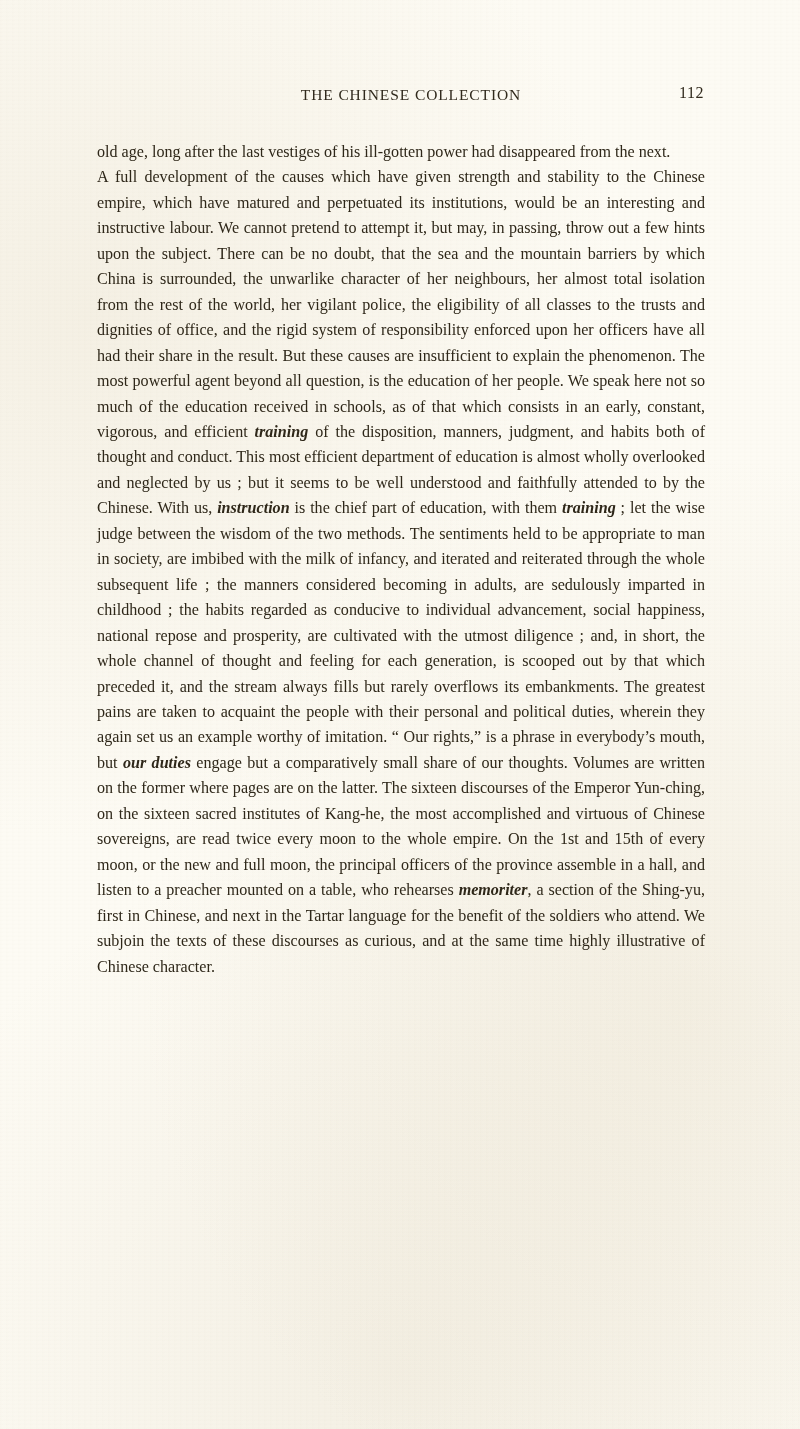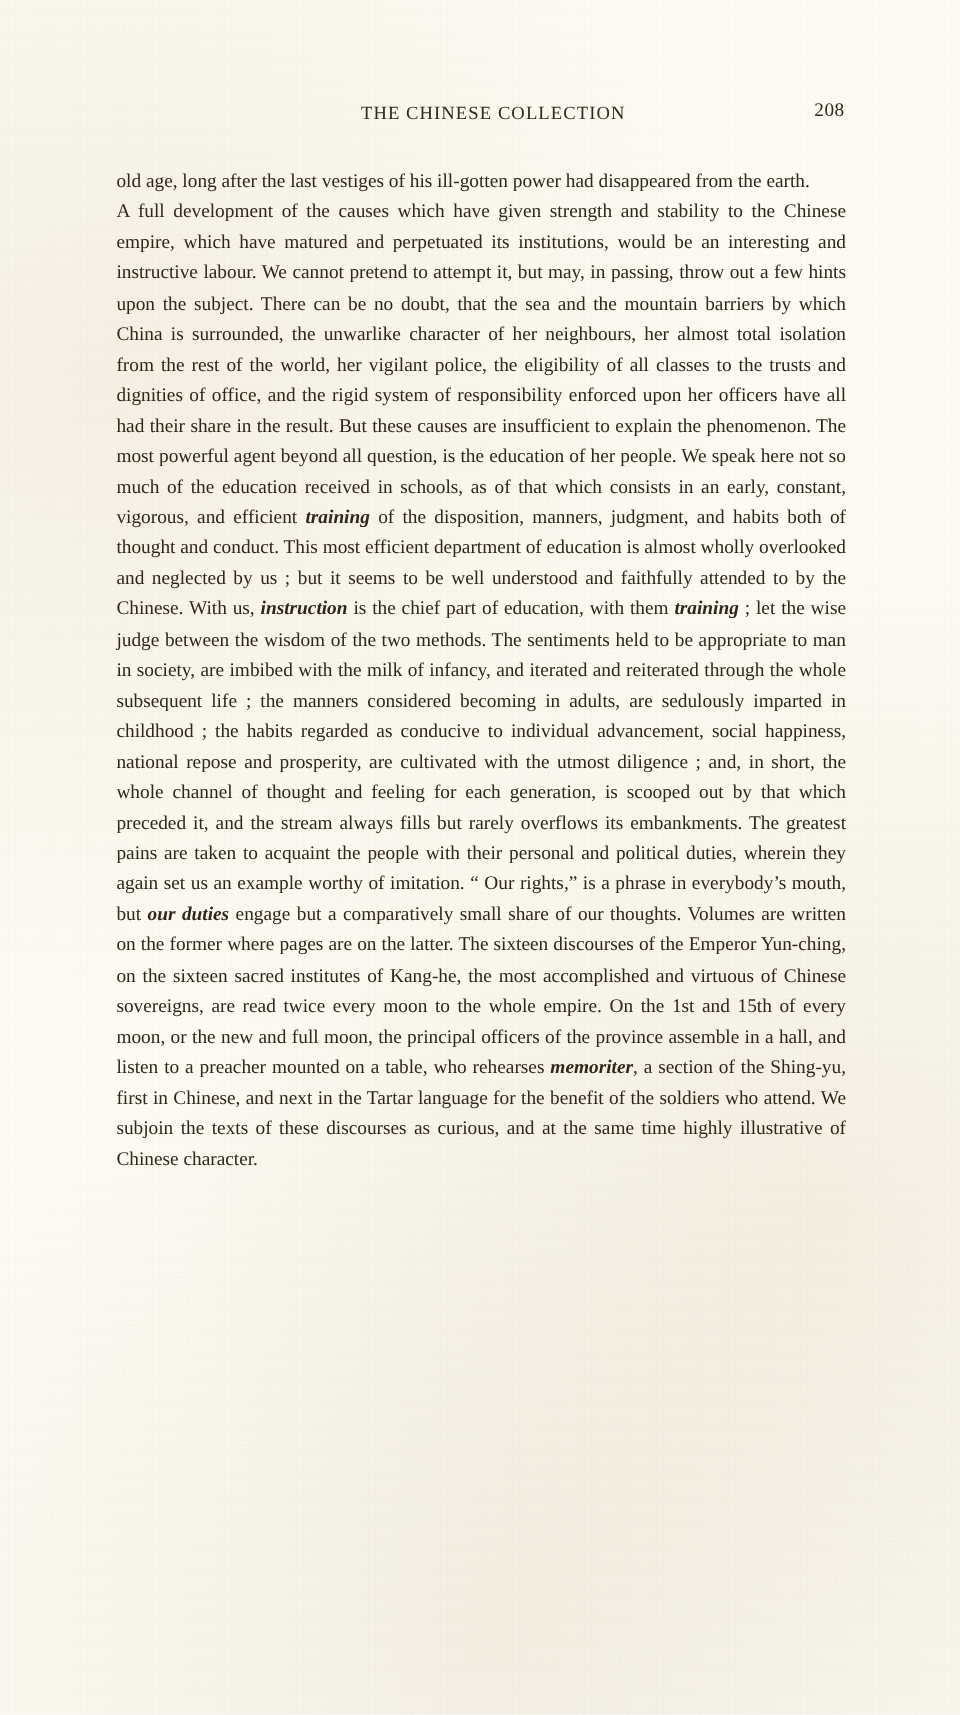--- a/index.html
+++ b/index.html
@@ -83,23 +83,23 @@
 </style>
 </head>
 <body>
 
 <div class="page">
 
   <div class="header">
     <span class="running-title">THE CHINESE COLLECTION</span>
   </div>
 
-  <div class="folio">208</div>
+  <div class="folio">112</div>
 
   <div class="body-text">
-    <p>old age, long after the last vestiges of his ill-gotten power had disappeared from the earth.</p>
+    <p>old age, long after the last vestiges of his ill-gotten power had disappeared from the next.</p>
     <p>
       <span>A full development of the causes which have given strength and stability to the Chinese empire, which have matured and perpetuated its institutions, would be an interesting and instructive labour. We cannot pretend to attempt it, but may, in passing, throw out a few hints upon the subject. There can be no doubt, that the sea and the mountain barriers by which China is surrounded, the unwarlike character of her neighbours, her almost total isolation from the rest of the world, her vigilant police, the eligibility of all classes to the trusts and dignities of office, and the rigid system of responsibility enforced upon her officers have all had their share in the result. But these causes are insufficient to explain the phenomenon. The most powerful agent beyond all question, is the education of her people. We speak here not so much of the education received in schools, as of that which consists in an early, constant, vigorous, and efficient <span class="ital">training</span> of the disposition, manners, judgment, and habits both of thought and conduct. This most efficient department of education is almost wholly overlooked and neglected by us ; but it seems to be well understood and faithfully attended to by the Chinese. With us, <span class="ital">instruction</span> is the chief part of education, with them <span class="ital">training</span> ; let the wise judge between the wisdom of the two methods. The sentiments held to be appropriate to man in society, are imbibed with the milk of infancy, and iterated and reiterated through the whole subsequent life ; the manners considered becoming in adults, are sedulously imparted in childhood ; the habits regarded as conducive to individual advancement, social happiness, national repose and prosperity, are cultivated with the utmost diligence ; and, in short, the whole channel of thought and feeling for each generation, is scooped out by that which preceded it, and the stream always fills but rarely overflows its embankments. The greatest pains are taken to acquaint the people with their personal and political duties, wherein they again set us an example worthy of imitation. “ Our rights,” is a phrase in everybody’s mouth, but <span class="ital">our duties</span> engage but a comparatively small share of our thoughts. Volumes are written on the former where pages are on the latter. The sixteen discourses of the Emperor Yun-ching, on the sixteen sacred institutes of Kang-he, the most accomplished and virtuous of Chinese sovereigns, are read twice every moon to the whole empire. On the 1st and 15th of every moon, or the new and full moon, the principal officers of the province assemble in a hall, and listen to a preacher mounted on a table, who rehearses <span class="ital">memoriter</span>, a section of the Shing-yu, first in Chinese, and next in the Tartar language for the benefit of the soldiers who attend. We subjoin the texts of these discourses as curious, and at the same time highly illustrative of Chinese character.</span>
     </p>
   </div>
 
   <div class="grain"></div>
 </div>
 
 </body></html>

